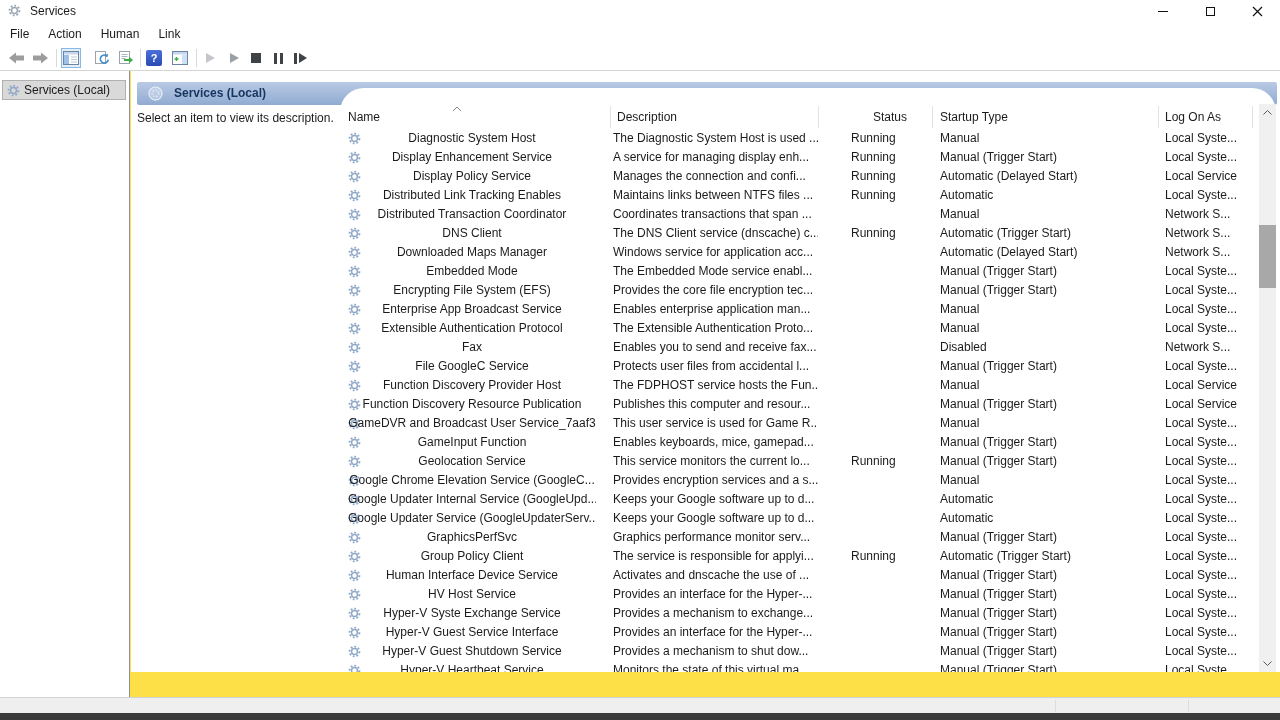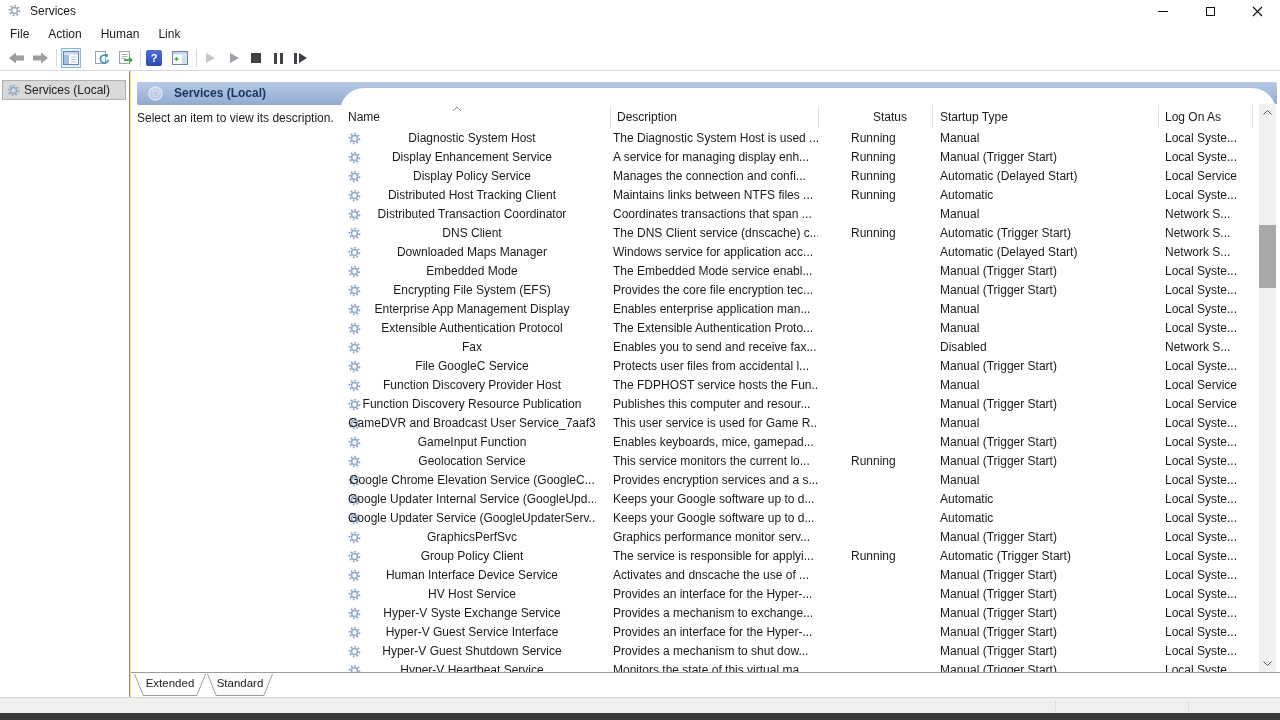--- a/index.html
+++ b/index.html
@@ -265,21 +265,21 @@
     <span class="cell startup">Automatic (Delayed Start)</span>
     <span class="cell logon">Local Service</span>
   </div>
           <div class="svc-row">
     <span class="cell gear">
       <svg width="13" height="13" viewBox="0 0 16 16">
         <circle cx="8" cy="8" r="6" fill="none" stroke="#90a8c8" stroke-width="2.4" stroke-dasharray="2.2 2.35"></circle>
         <circle cx="8" cy="8" r="3.6" fill="none" stroke="#90a8c8" stroke-width="1.8"></circle>
       </svg>
     </span>
-    <span class="cell name">Distributed Host Tracking Client</span>
+    <span class="cell name">Distributed Link Tracking Enables</span>
     <span class="cell desc">Maintains links between NTFS files ...</span>
     <span class="cell status">Running</span>
     <span class="cell startup">Automatic</span>
     <span class="cell logon">Local Syste...</span>
   </div>
           <div class="svc-row">
     <span class="cell gear">
       <svg width="13" height="13" viewBox="0 0 16 16">
         <circle cx="8" cy="8" r="6" fill="none" stroke="#90a8c8" stroke-width="2.4" stroke-dasharray="2.2 2.35"></circle>
         <circle cx="8" cy="8" r="3.6" fill="none" stroke="#90a8c8" stroke-width="1.8"></circle>
@@ -343,21 +343,21 @@
     <span class="cell startup">Manual (Trigger Start)</span>
     <span class="cell logon">Local Syste...</span>
   </div>
           <div class="svc-row">
     <span class="cell gear">
       <svg width="13" height="13" viewBox="0 0 16 16">
         <circle cx="8" cy="8" r="6" fill="none" stroke="#90a8c8" stroke-width="2.4" stroke-dasharray="2.2 2.35"></circle>
         <circle cx="8" cy="8" r="3.6" fill="none" stroke="#90a8c8" stroke-width="1.8"></circle>
       </svg>
     </span>
-    <span class="cell name">Enterprise App Management Display</span>
+    <span class="cell name">Enterprise App Broadcast Service</span>
     <span class="cell desc">Enables enterprise application man...</span>
     <span class="cell status"></span>
     <span class="cell startup">Manual</span>
     <span class="cell logon">Local Syste...</span>
   </div>
           <div class="svc-row">
     <span class="cell gear">
       <svg width="13" height="13" viewBox="0 0 16 16">
         <circle cx="8" cy="8" r="6" fill="none" stroke="#90a8c8" stroke-width="2.4" stroke-dasharray="2.2 2.35"></circle>
         <circle cx="8" cy="8" r="3.6" fill="none" stroke="#90a8c8" stroke-width="1.8"></circle>
@@ -614,31 +614,19 @@
         <div class="vs-thumb"></div>
         <div class="vs-btn down">
           <svg width="9" height="5" viewBox="0 0 9 5">
               <path d="M0.5 0.5 L4.5 4.5 L8.5 0.5" stroke="#5a5a5a" fill="none"></path>
             </svg>
         </div>
       </div>
     </div>
   </div>
 
-  <div class="tab-strip">
-    <div class="tab extended">
-      <span class="tab-bg"></span>
-        <span class="tab-fg"></span>
-      <span class="tab-label">Extended</span>
-    </div>
-    <div class="tab standard">
-      <span class="tab-bg"></span>
-        <span class="tab-fg"></span>
-      <span class="tab-label">Standard</span>
-    </div>
-  </div>
 
   <div class="status-strip">
     <span class="strip-sep" style="left:1055px;"></span>
     <span class="strip-sep" style="left:1188px;"></span>
   </div>
   <div class="bottom-dark"></div>
 </div>
 
 </body></html>

